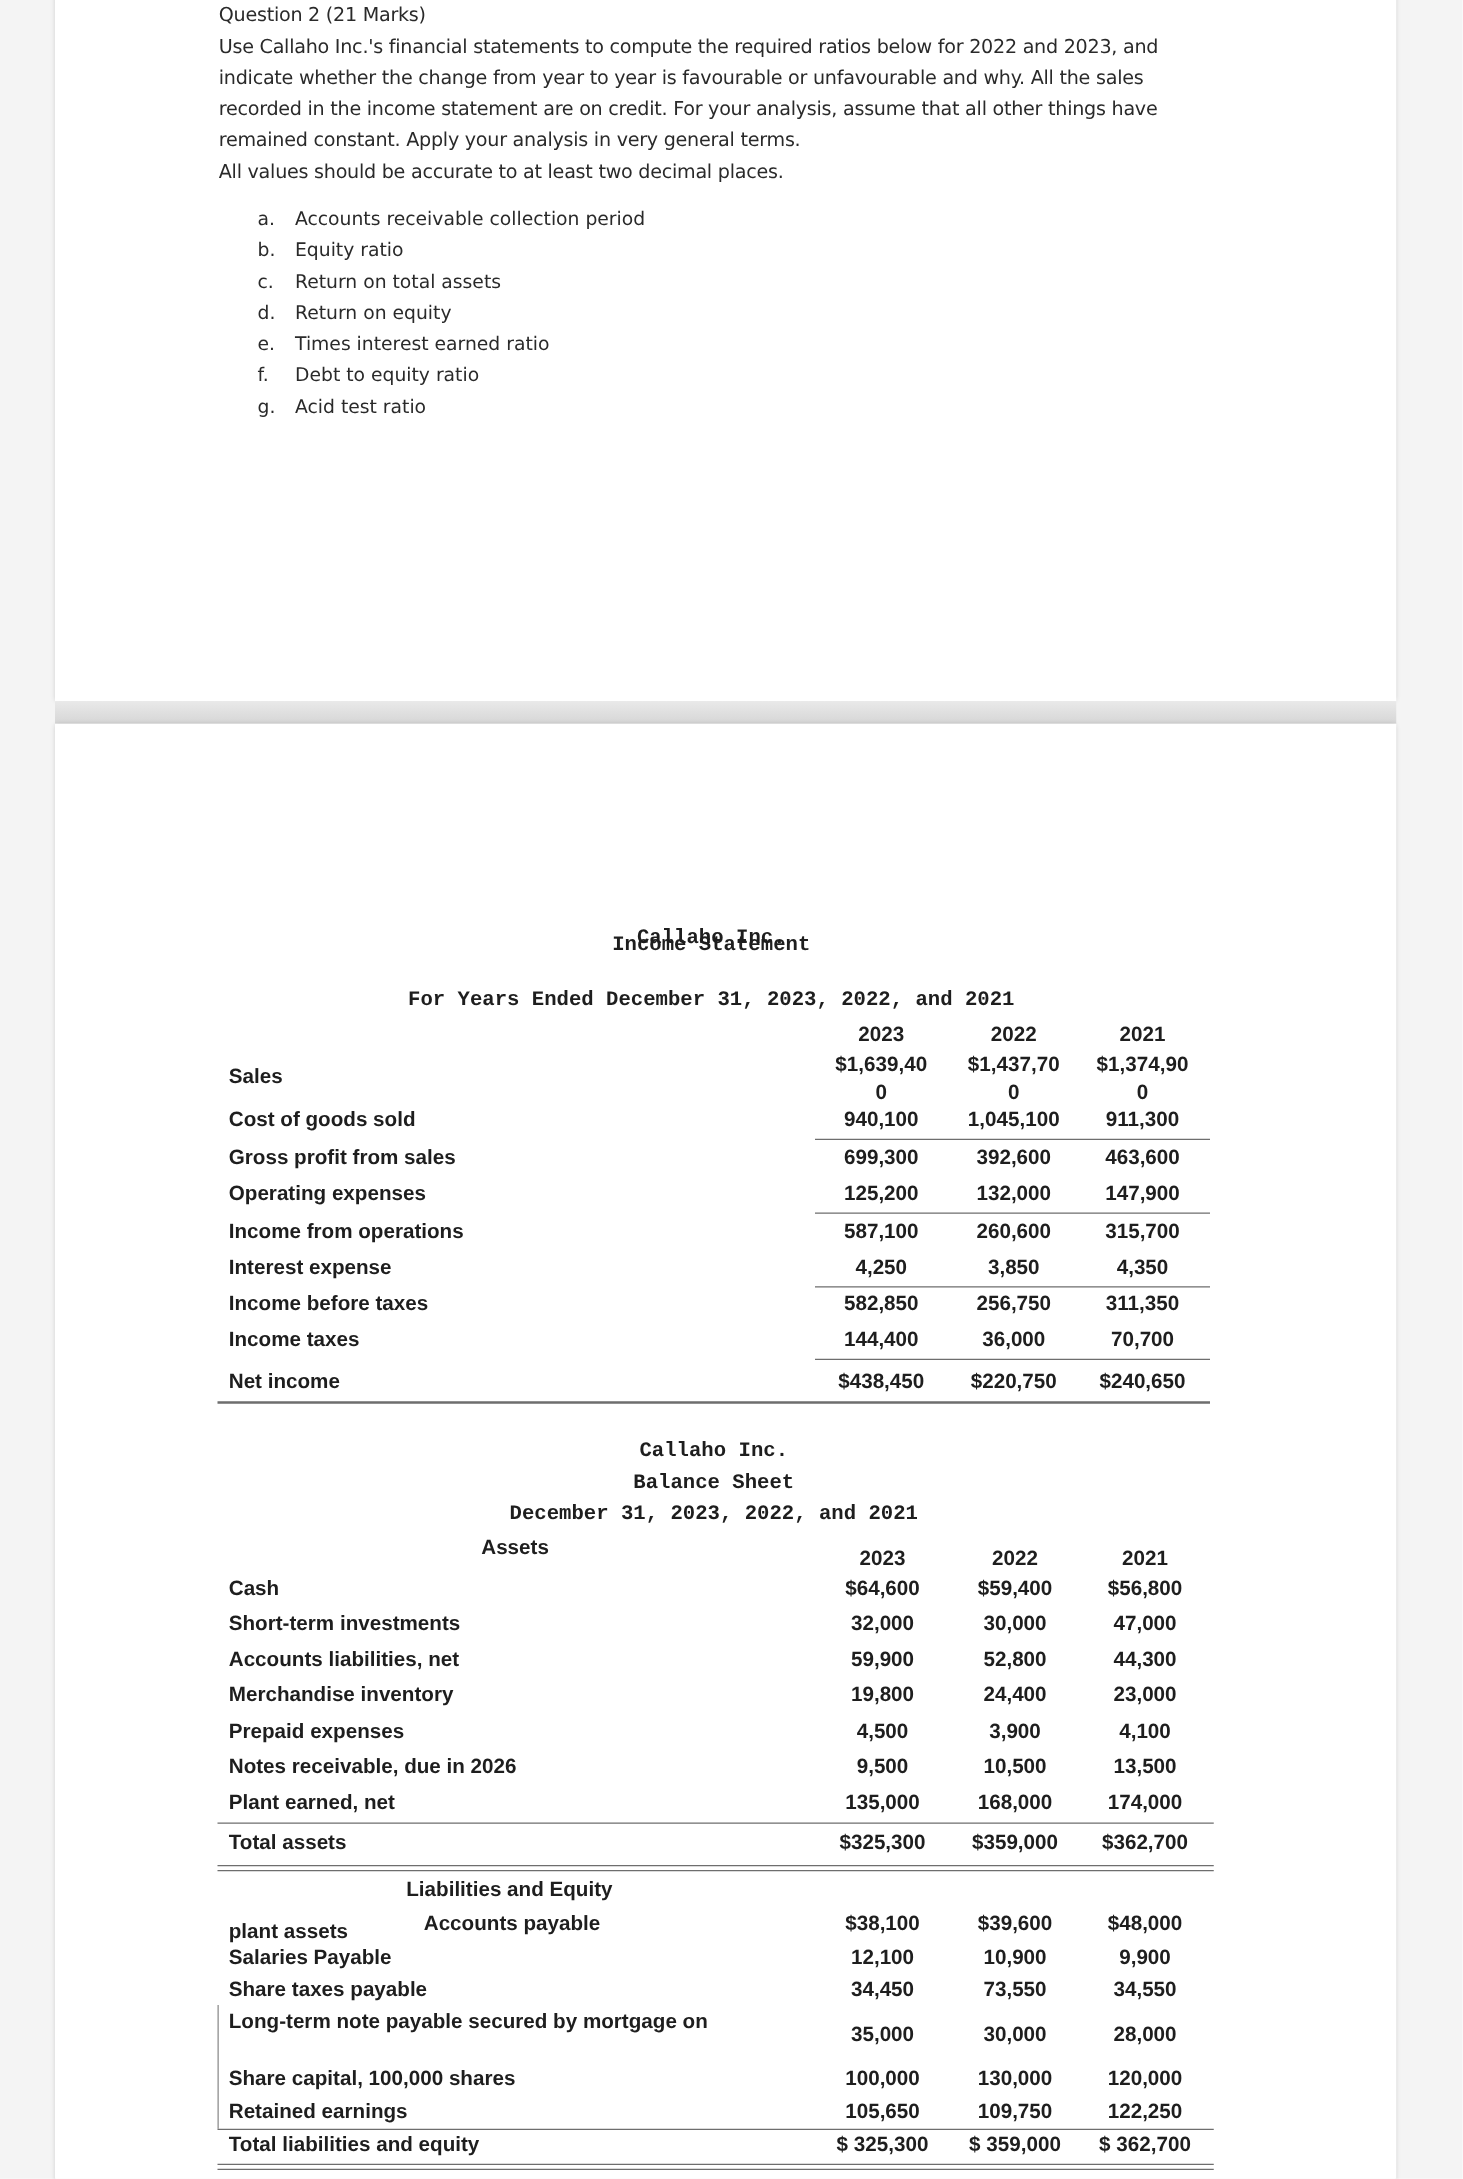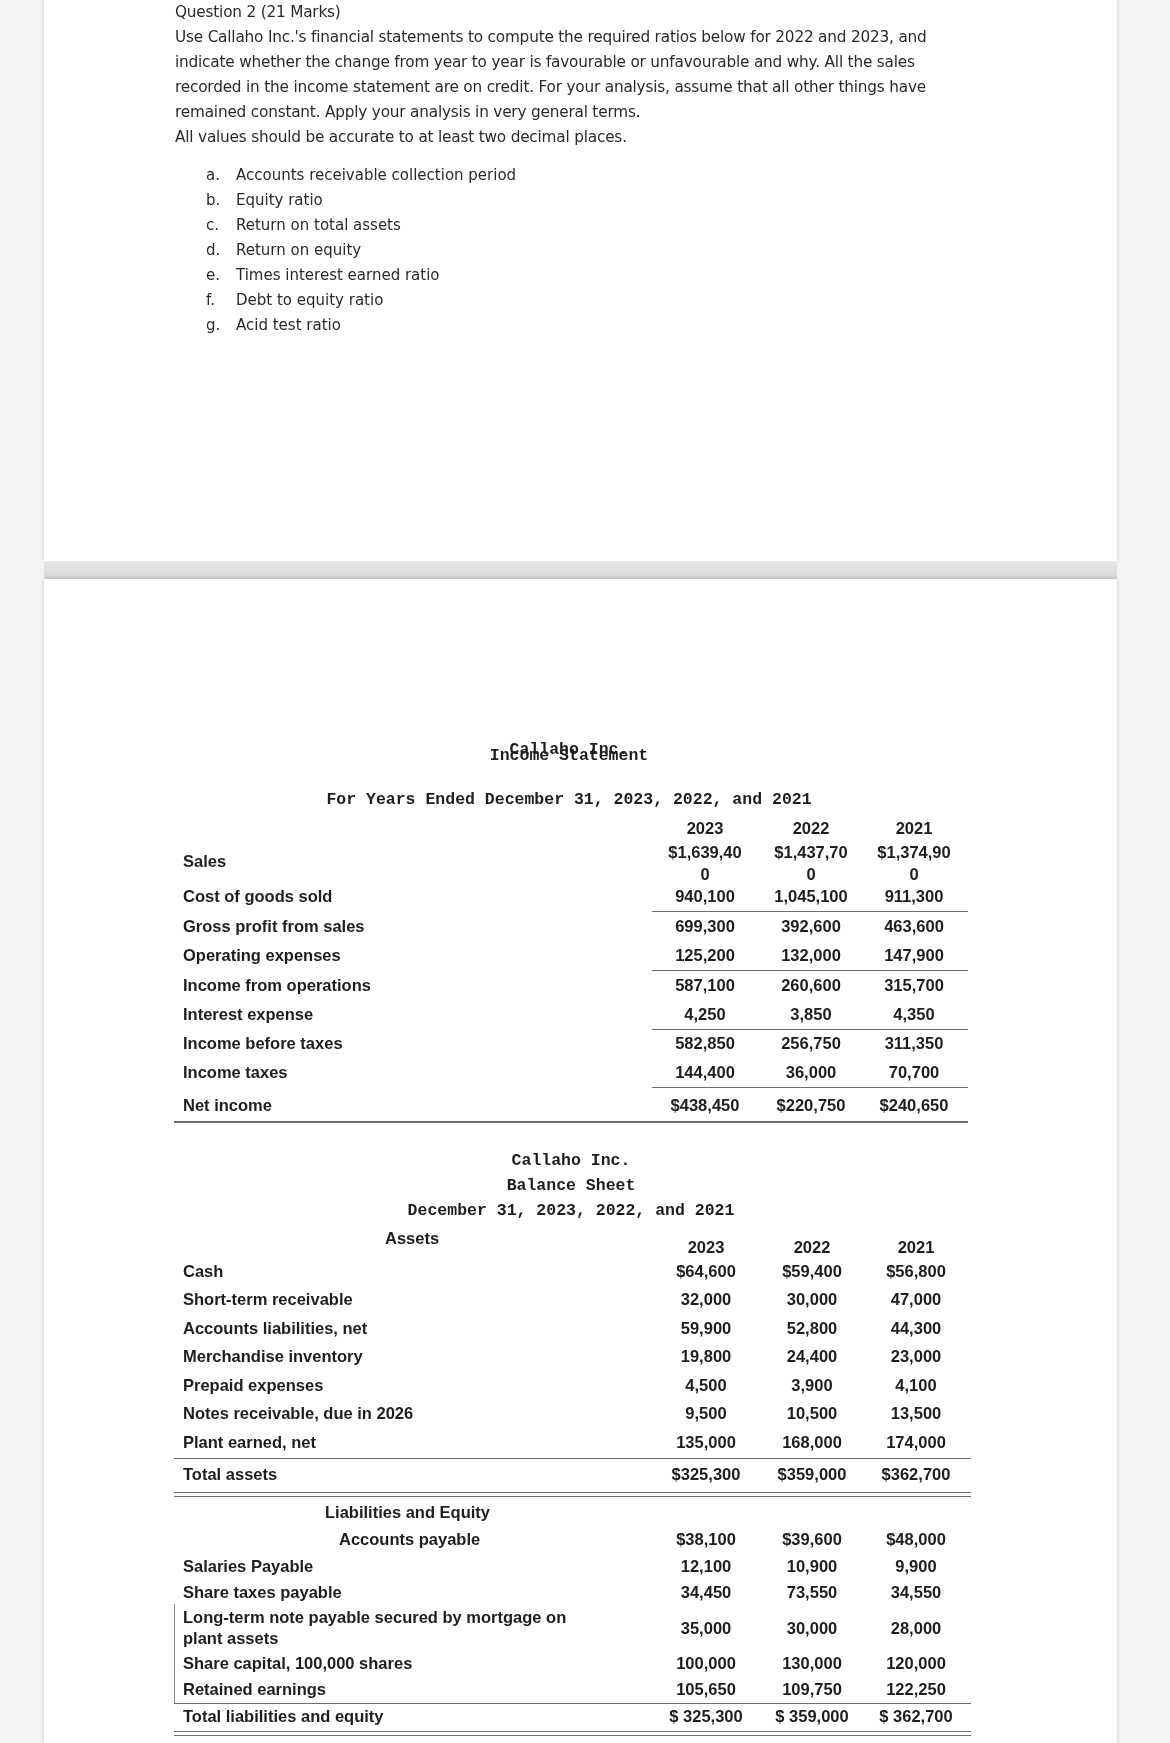--- a/index.html
+++ b/index.html
@@ -142,21 +142,21 @@
 <div class="fs num" style="left:812px; top:1238px">2022</div>
 <div class="fs num" style="left:916px; top:1238px">2021</div>
 
 <div>
   <div class="fs lbl" style="top:1262px">Cash</div>
   <div class="fs num" style="left:706px; top:1262px">$64,600</div>
   <div class="fs num" style="left:812px; top:1262px">$59,400</div>
   <div class="fs num" style="left:916px; top:1262px">$56,800</div>
 </div>
 <div>
-  <div class="fs lbl" style="top:1290px">Short-term receivable</div>
+  <div class="fs lbl" style="top:1290px">Short-term investments</div>
   <div class="fs num" style="left:706px; top:1290px">32,000</div>
   <div class="fs num" style="left:812px; top:1290px">30,000</div>
   <div class="fs num" style="left:916px; top:1290px">47,000</div>
 </div>
 <div>
   <div class="fs lbl" style="top:1319px">Accounts liabilities, net</div>
   <div class="fs num" style="left:706px; top:1319px">59,900</div>
   <div class="fs num" style="left:812px; top:1319px">52,800</div>
   <div class="fs num" style="left:916px; top:1319px">44,300</div>
 </div>
@@ -209,21 +209,21 @@
 </div>
 <div>
   <div class="fs lbl" style="top:1583px">Share taxes payable</div>
   <div class="fs num" style="left:706px; top:1583px">34,450</div>
   <div class="fs num" style="left:812px; top:1583px">73,550</div>
   <div class="fs num" style="left:916px; top:1583px">34,550</div>
 </div>
 <div class="vline" style="left:174px; top:1604px; height:99px"></div>
 <div>
   <div class="fs lbl" style="top:1608px">Long-term note payable secured by mortgage on</div>
-  <div class="fs lbl" style="top:1629px">plant assets</div>
+  <div class="fs lbl" style="top:1536px">plant assets</div>
   <div class="fs num" style="left:706px; top:1619px">35,000</div>
   <div class="fs num" style="left:812px; top:1619px">30,000</div>
   <div class="fs num" style="left:916px; top:1619px">28,000</div>
 </div>
 <div>
   <div class="fs lbl" style="top:1654px">Share capital, 100,000 shares</div>
   <div class="fs num" style="left:706px; top:1654px">100,000</div>
   <div class="fs num" style="left:812px; top:1654px">130,000</div>
   <div class="fs num" style="left:916px; top:1654px">120,000</div>
 </div>

